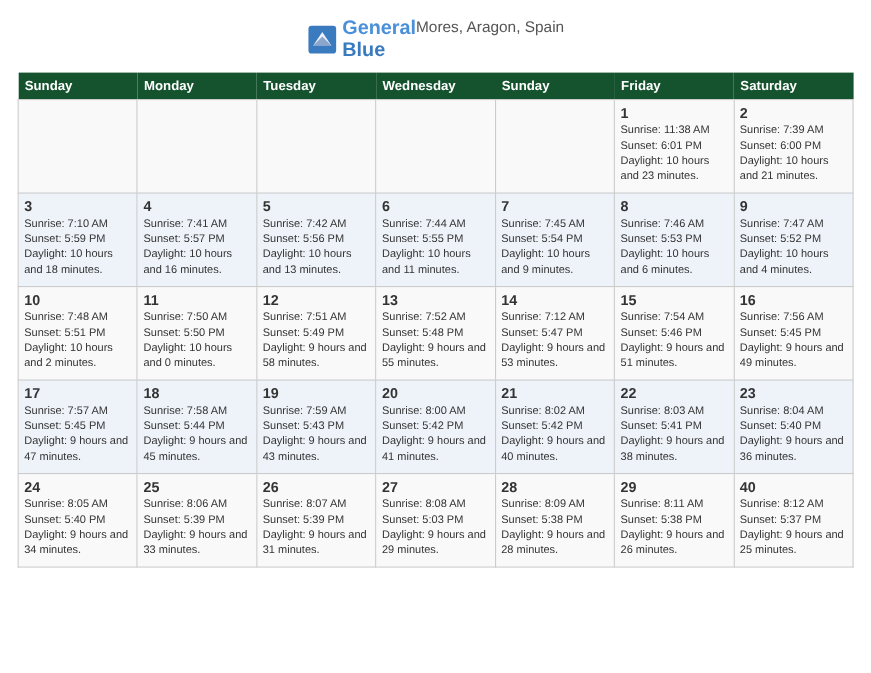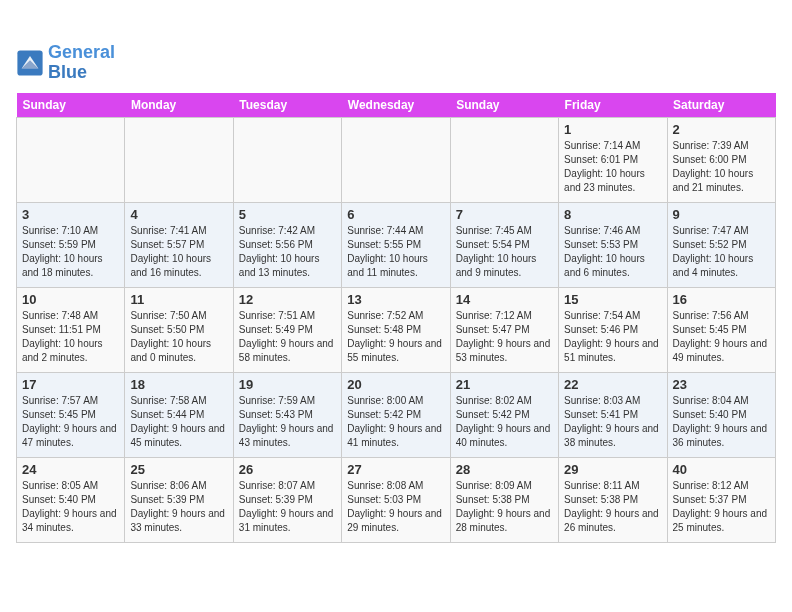--- a/index.html
+++ b/index.html
@@ -5,24 +5,23 @@
     * { box-sizing: border-box; margin: 0; padding: 0; }
     body {
       font-family: Arial, sans-serif;
       background: #fff;
       width: 792px;
       min-height: 612px;
       padding: 16px;
     }
     .header {
       display: flex;
-      justify-content: flex-start;
+      justify-content: center;
       align-items: flex-start;
       margin-bottom: 10px;
-      margin-top: 27px;
     }
     .logo {
       display: flex;
       align-items: center;
     }
     .logo-text {
       font-size: 18px;
       font-weight: bold;
       color: #333;
       line-height: 1.1;
@@ -46,21 +45,21 @@
     .location {
       font-size: 14px;
       color: #555;
     }
     table {
       width: 100%;
       border-collapse: collapse;
       table-layout: fixed;
     }
     thead th {
-      background-color: #d946ef;
+      background-color: #14532d;
       color: #fff;
       font-size: 12px;
       padding: 5px 6px;
       text-align: left;
       font-weight: bold;
     }
     tbody td {
       border: 1px solid #ccc;
       vertical-align: top;
       padding: 4px 5px;
@@ -99,20 +98,21 @@
       <rect x="2" y="2" width="36" height="36" rx="4" fill="#3a7abf"></rect>
       <polygon points="8,28 20,10 32,28" fill="white" opacity="0.9"></polygon>
       <polygon points="20,16 32,28 8,28" fill="#2a5a9f" opacity="0.5"></polygon>
     </svg>
     <div class="logo-text">
       <div><span>General</span></div>
       <div style="color:#3a7abf;">Blue</div>
     </div>
   </div>
   <div class="title-block">
+    <div class="location">Mores, Aragon, Spain</div>
   </div>
 </div>
 
 <table>
   <thead>
     <tr id="header-row">
     <th>Sunday</th>
         <th>Monday</th>
         <th>Tuesday</th>
         <th>Wednesday</th>
@@ -123,21 +123,21 @@
   </thead>
   <tbody id="calendar-body">
   <tr>
         <td class="empty-cell"></td>
         <td class="empty-cell"></td>
         <td class="empty-cell"></td>
         <td class="empty-cell"></td>
         <td class="empty-cell"></td>
         <td>
           <span class="day-number">1</span>
-          <div class="cell-info" style="white-space: pre-line;">Sunrise: 7:14 AM
+          <div class="cell-info" style="white-space: pre-line;">Sunrise: 11:38 AM
 Sunset: 6:01 PM
 Daylight: 10 hours and 23 minutes.</div>
         </td>
         <td>
           <span class="day-number">2</span>
           <div class="cell-info" style="white-space: pre-line;">Sunrise: 7:39 AM
 Sunset: 6:00 PM
 Daylight: 10 hours and 21 minutes.</div>
         </td>
       </tr>
@@ -182,21 +182,21 @@
           <span class="day-number">9</span>
           <div class="cell-info" style="white-space: pre-line;">Sunrise: 7:47 AM
 Sunset: 5:52 PM
 Daylight: 10 hours and 4 minutes.</div>
         </td>
       </tr>
       <tr>
         <td>
           <span class="day-number">10</span>
           <div class="cell-info" style="white-space: pre-line;">Sunrise: 7:48 AM
-Sunset: 11:51 PM
+Sunset: 5:51 PM
 Daylight: 10 hours and 2 minutes.</div>
         </td>
         <td>
           <span class="day-number">11</span>
           <div class="cell-info" style="white-space: pre-line;">Sunrise: 7:50 AM
 Sunset: 5:50 PM
 Daylight: 10 hours and 0 minutes.</div>
         </td>
         <td>
           <span class="day-number">12</span>

